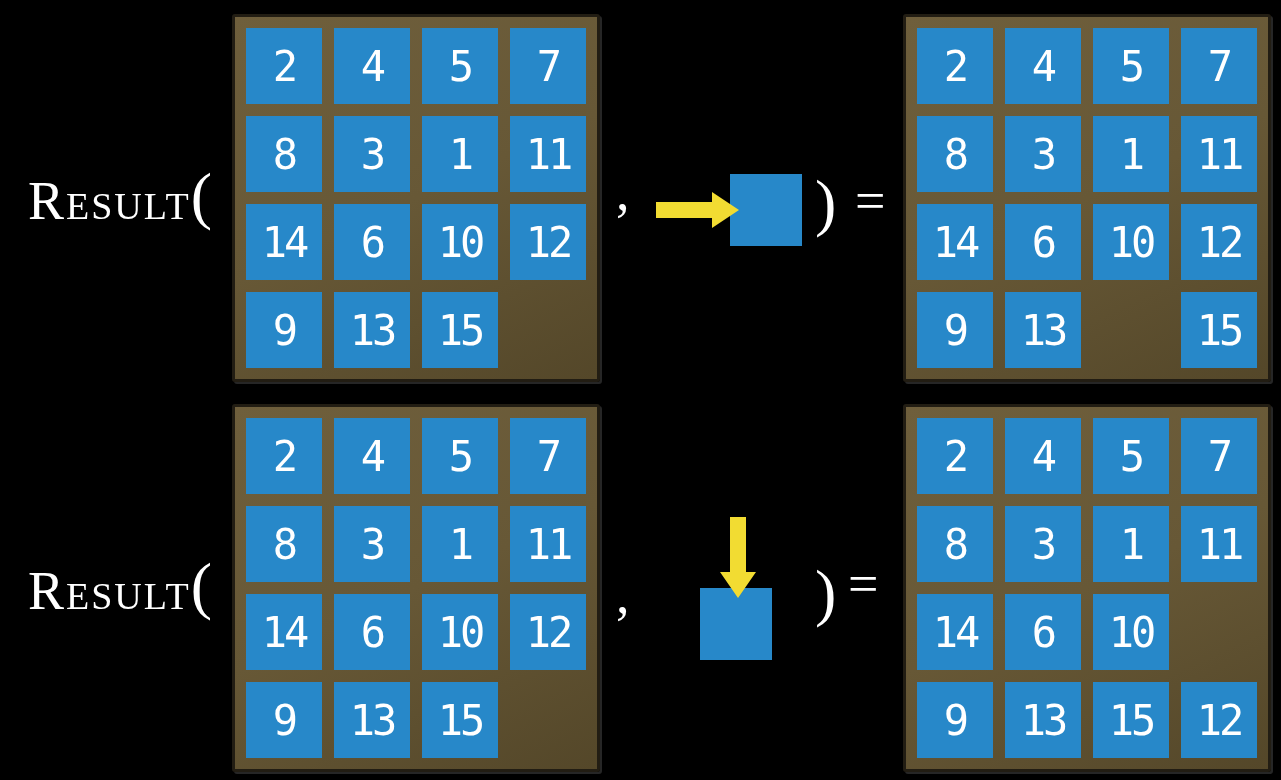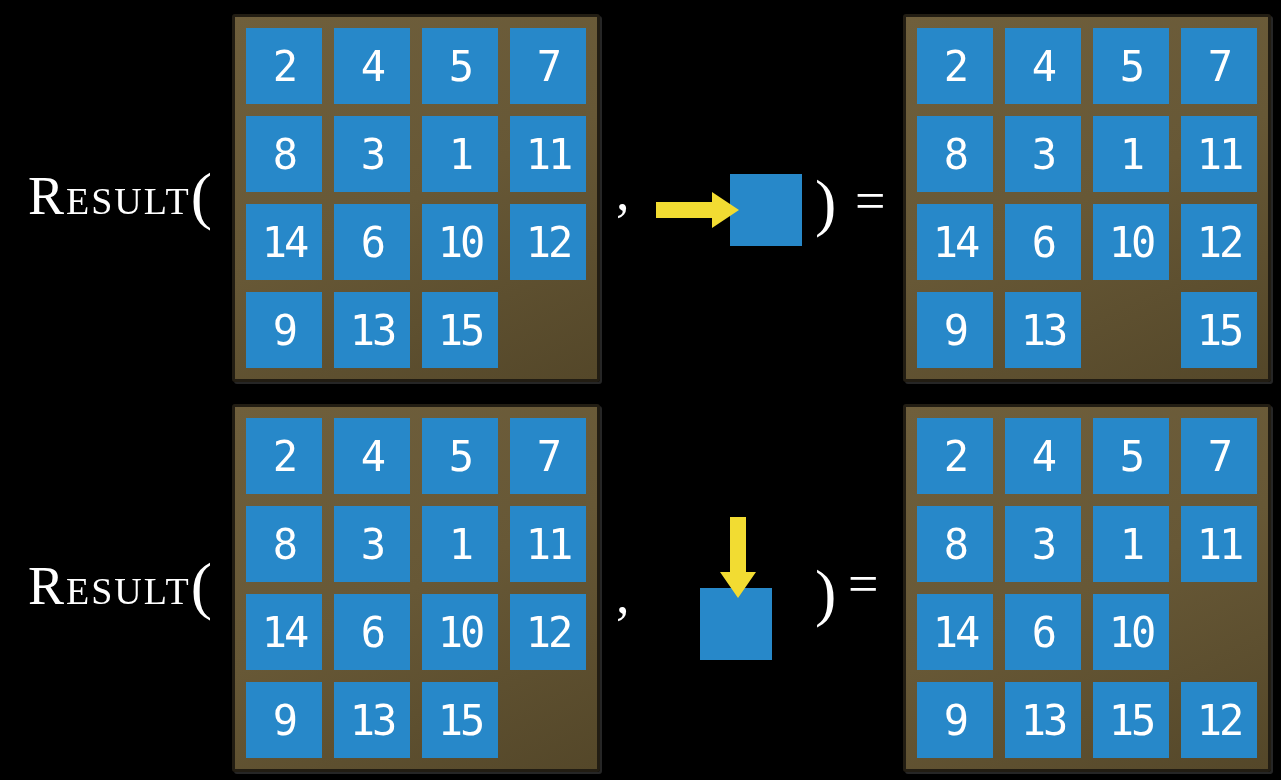--- a/index.html
+++ b/index.html
@@ -16,21 +16,21 @@
     height: 780px;
     background: var(--bg, #000);
     font-family: "Liberation Serif", serif;
   }
   .abs { position: absolute; }
 
   
   .result-group {
     position: absolute;
     display: flex;
-    align-items: center;
+    align-items: flex-end;
     color: var(--txt, #fff);
     line-height: 1;
   }
   .fname {
     font-size: 54px;
     font-variant: small-caps;
     letter-spacing: 2px;
   }
   .paren {
     font-size: 64px;

